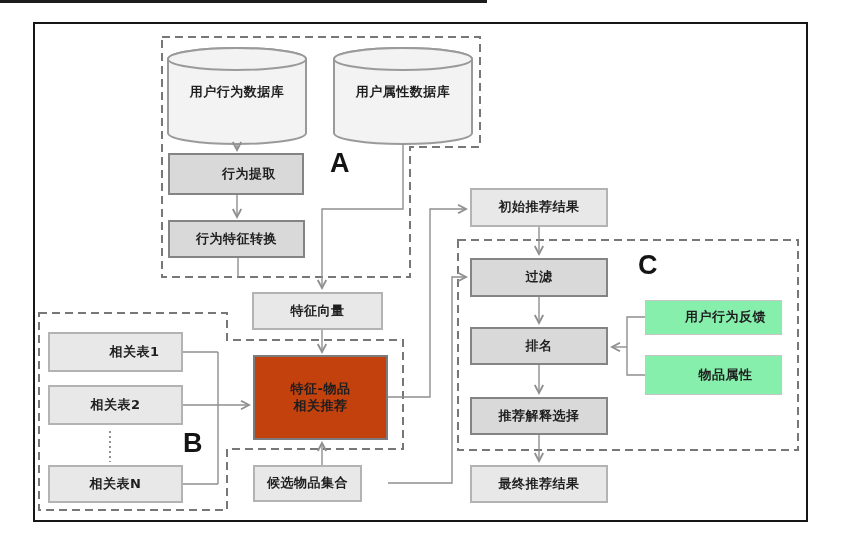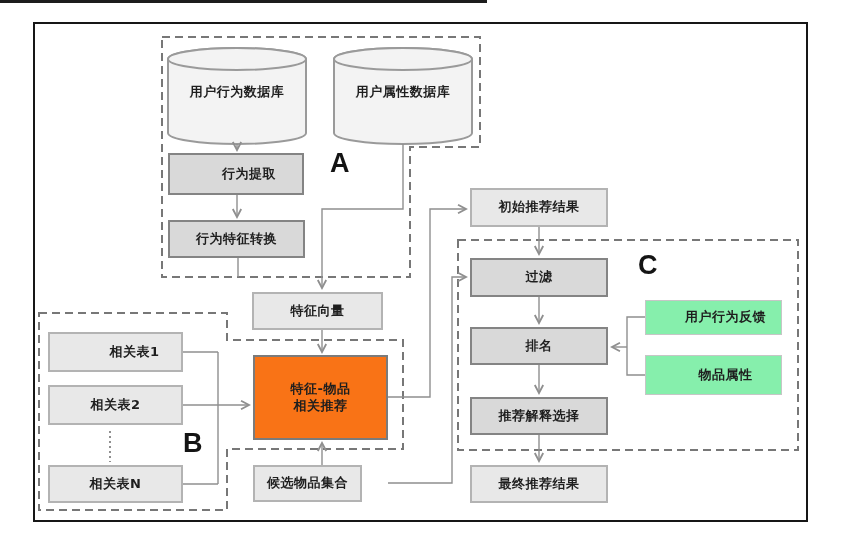--- a/index.html
+++ b/index.html
@@ -20,21 +20,21 @@
   }
   #lines{position:absolute;left:0;top:0;width:863px;height:542px;}
   .node{
     position:absolute;box-sizing:border-box;
     display:flex;align-items:center;justify-content:center;
     text-align:center;white-space:pre-line;
     font-size:13px;font-weight:600;color:#1e1e1e;
     line-height:1.3;letter-spacing:0.5px;
   }
   .node-dark{background:#d9d9d9;border:2px solid #848484;}
-  .node-main{background:#f97316;border:2px solid #7b7b7b;}
+  .node-main{background:#c2410c;border:2px solid #7b7b7b;}
   .node-light{background:#e8e8e8;border:2px solid #b3b3b3;}
   .node-lighter{background:#86efac;border:1px solid #c6c6c6;padding-left:24px;}
   .cyl-label{
     position:absolute;box-sizing:border-box;
     display:flex;align-items:center;justify-content:center;
     text-align:center;font-size:13px;font-weight:600;color:#1e1e1e;
     letter-spacing:0.5px;
   }
   .group-label{
     position:absolute;font-size:27px;font-weight:bold;color:#141414;

